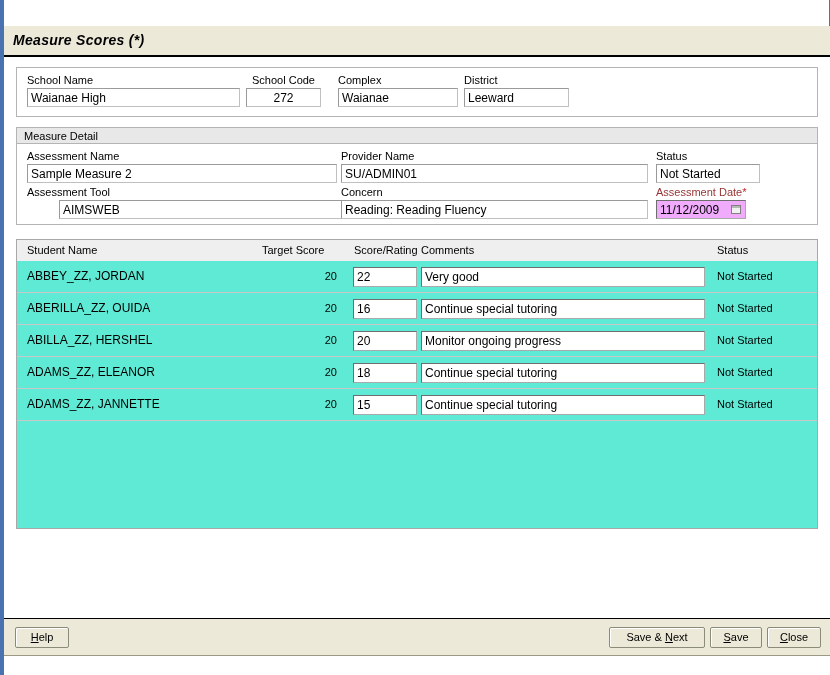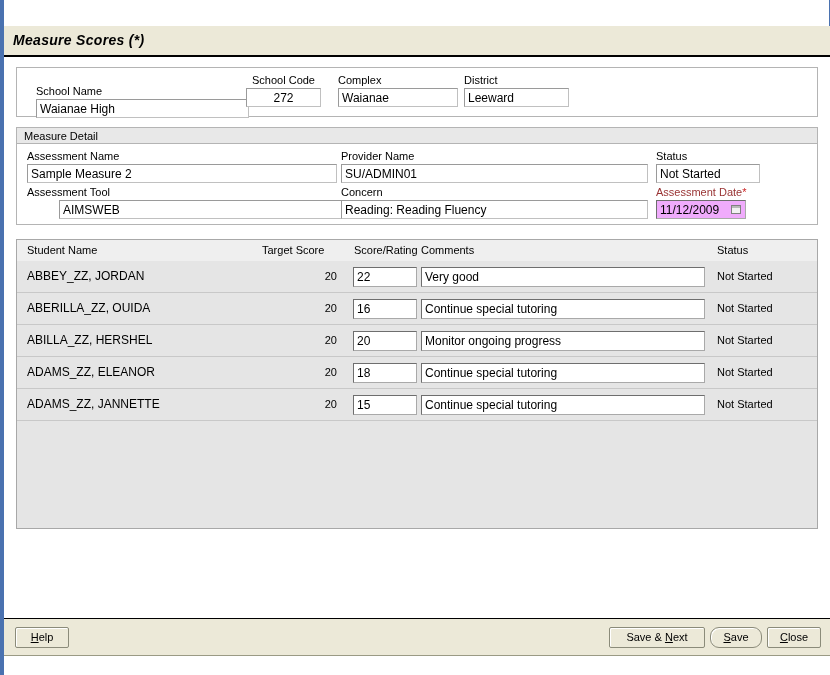--- a/index.html
+++ b/index.html
@@ -226,21 +226,21 @@
     font-size: 11px;
     color: #000;
     white-space: nowrap;
   }
   #tbl-body {
     position: absolute;
     left: 0;
     top: 21px;
     right: 0;
     bottom: 0;
-    background: #e5e5e5;
+    background: #5eead4;
   }
   .row {
     position: relative;
     height: 31px;
     border-bottom: 1px solid #c8c8c8;
   }
   .cell {
     position: absolute;
     top: 0;
     height: 31px;
@@ -313,21 +313,21 @@
     color: #000;
     text-align: center;
     line-height: 19px;
     white-space: nowrap;
     cursor: default;
     box-shadow: inset 1px 1px 0 #ffffff;
   }
   .btn .acc { text-decoration: underline; }
   #btn-help  { left: 11px;  width: 54px; }
   #btn-save-next { right: 125px; width: 96px; }
-  #btn-save  { right: 68px;  width: 52px; border-radius: 9px; }
+  #btn-save  { right: 68px;  width: 52px; }
   #btn-close { right: 9px;   width: 54px; }
 
   #bottom-white {
     position: absolute;
     left: 0;
     top: 657px;
     width: 830px;
     height: 18px;
     background: #ffffff;
   }
@@ -348,21 +348,21 @@
   <div id="left-rail"></div>
   <div id="top-white"></div>
 
   <div id="title-bar">
     <div id="title-text">Measure Scores (*)</div>
   </div>
 
   <div id="content">
 
     <div class="panel" id="school-panel">
-      <div class="field" style="left:10px; top:17px; width:213px;margin-left:9px;">
+      <div class="field" style="left:10px; top:6px; width:213px;">
         <span class="field-label">School Name</span>
         <span class="txt" style="width:213px;">Waianae High</span>
       </div>
       <div class="field" style="left:229px; top:6px; width:75px;text-align:center;">
         <span class="field-label">School Code</span>
         <span class="txt" style="width:75px;">272</span>
       </div>
       <div class="field" style="left:321px; top:6px; width:120px;">
         <span class="field-label">Complex</span>
         <span class="txt" style="width:120px;">Waianae</span>

